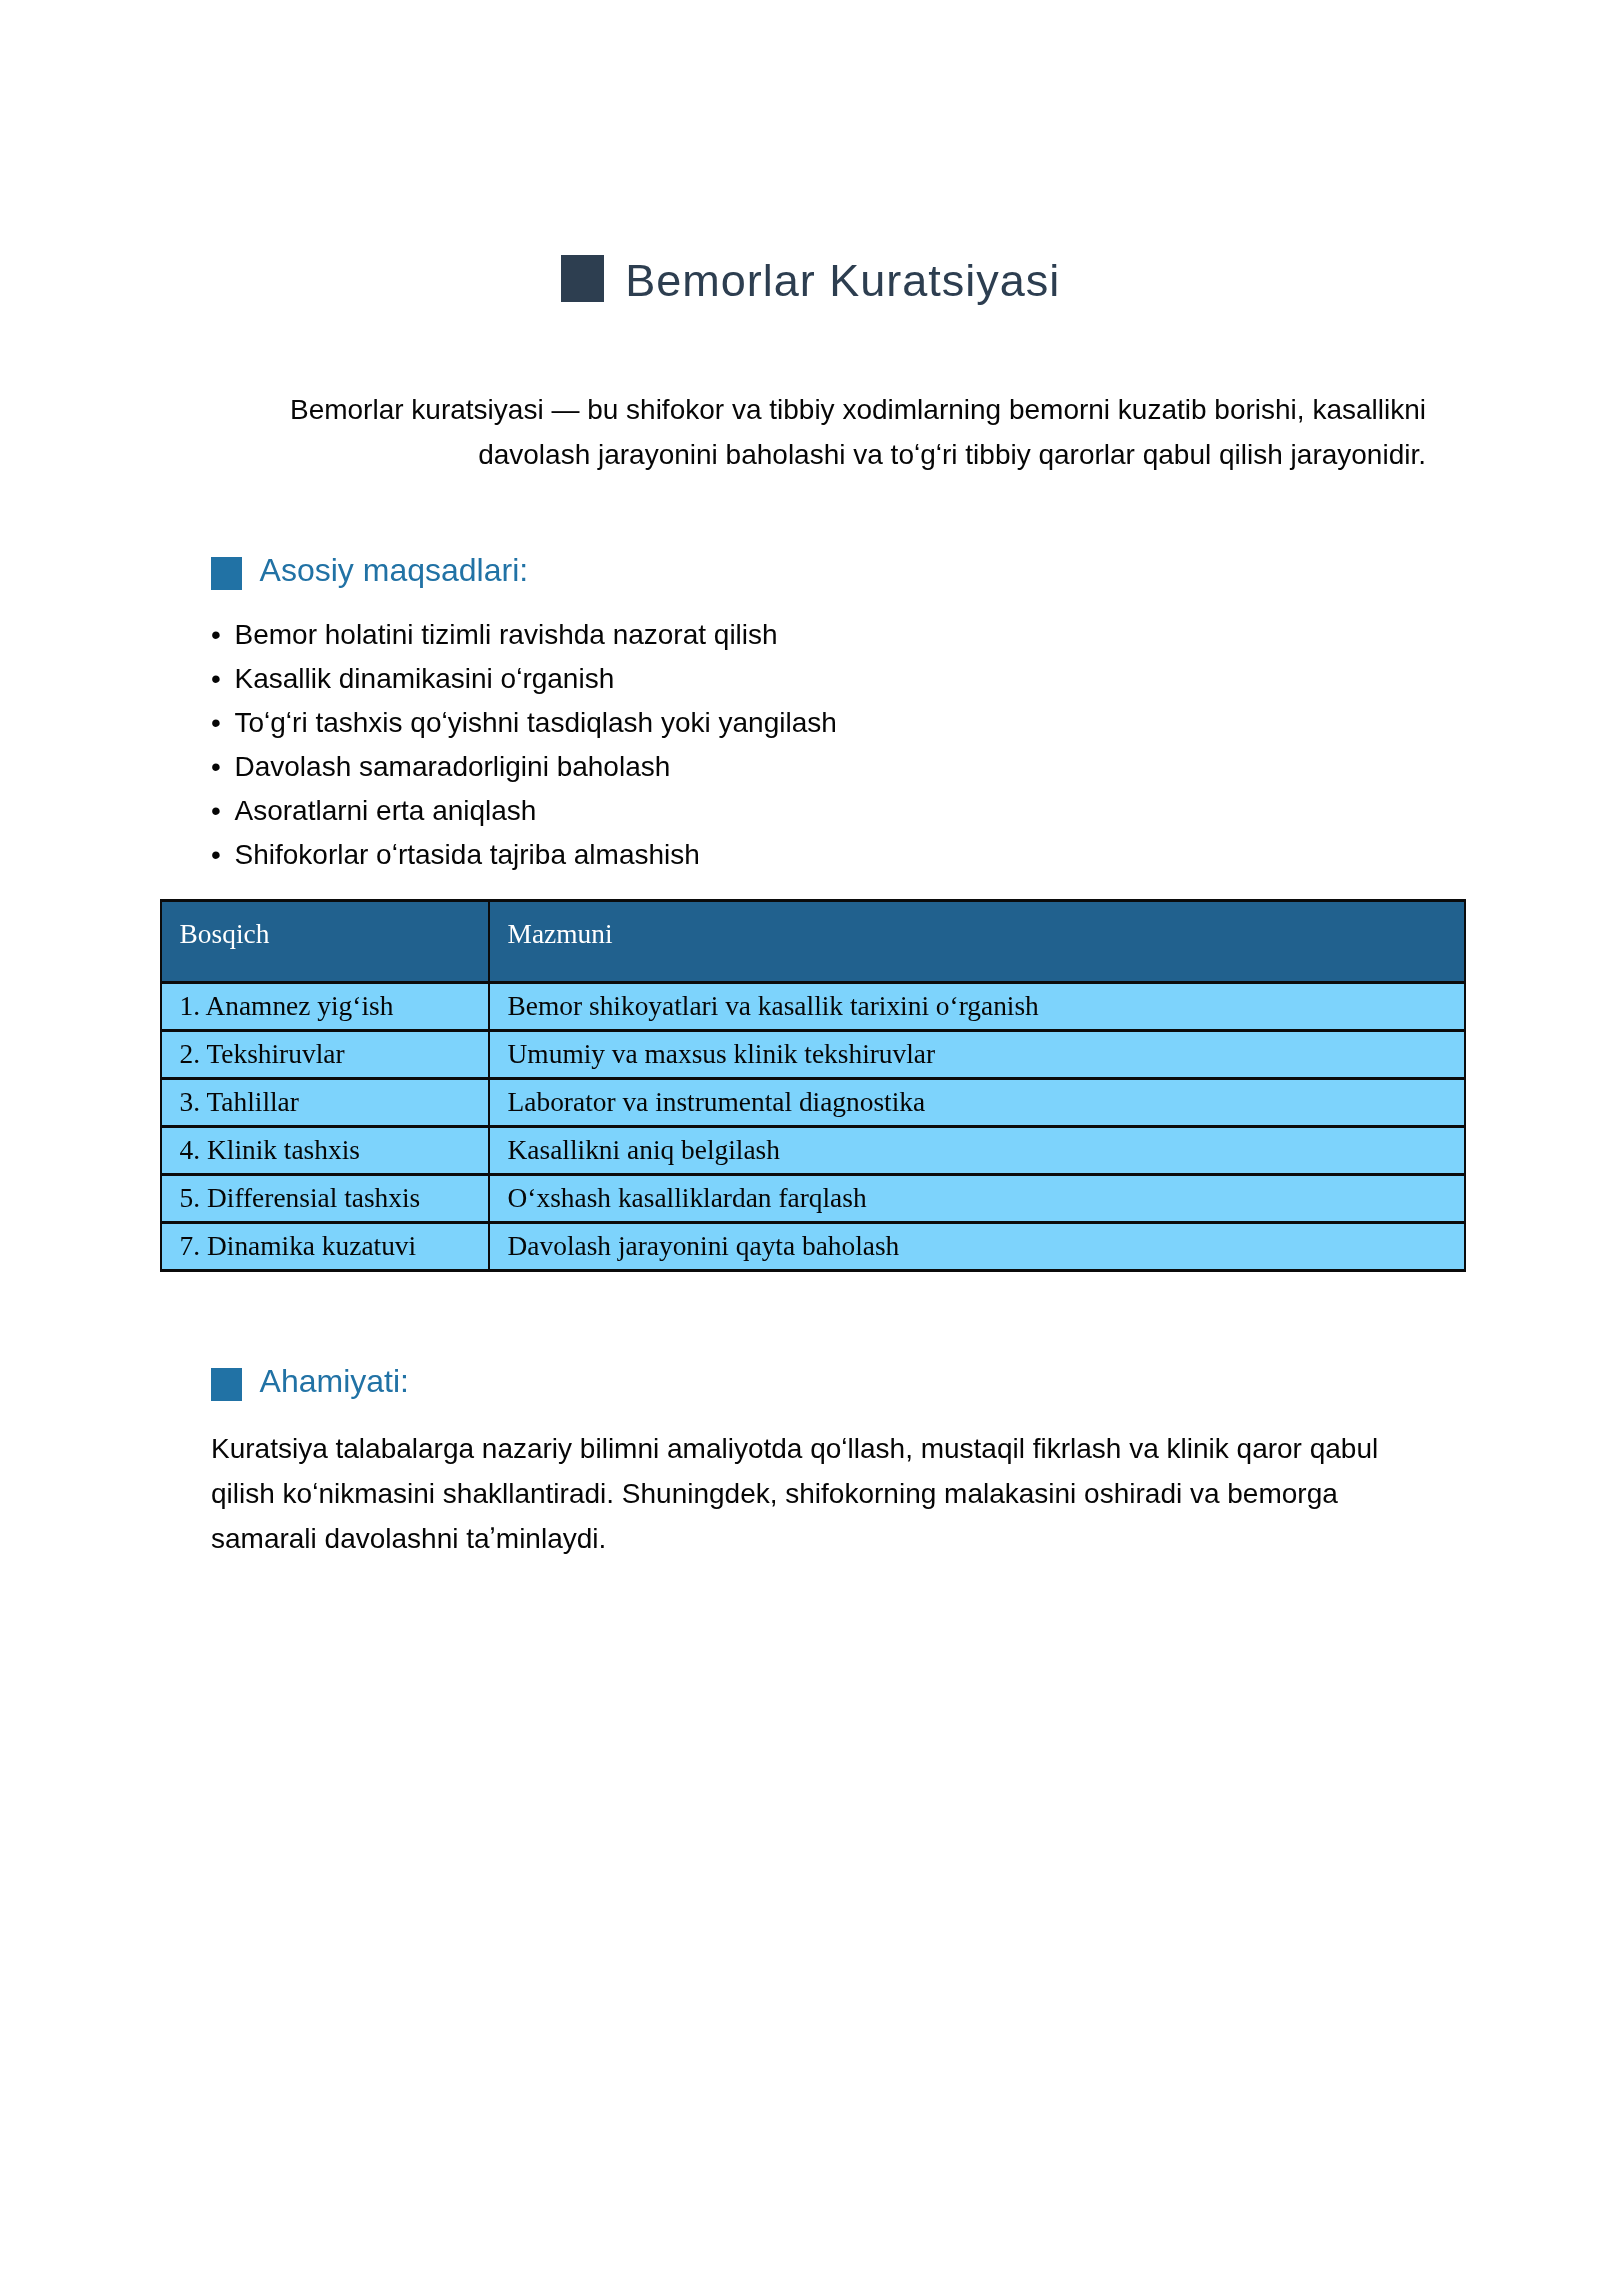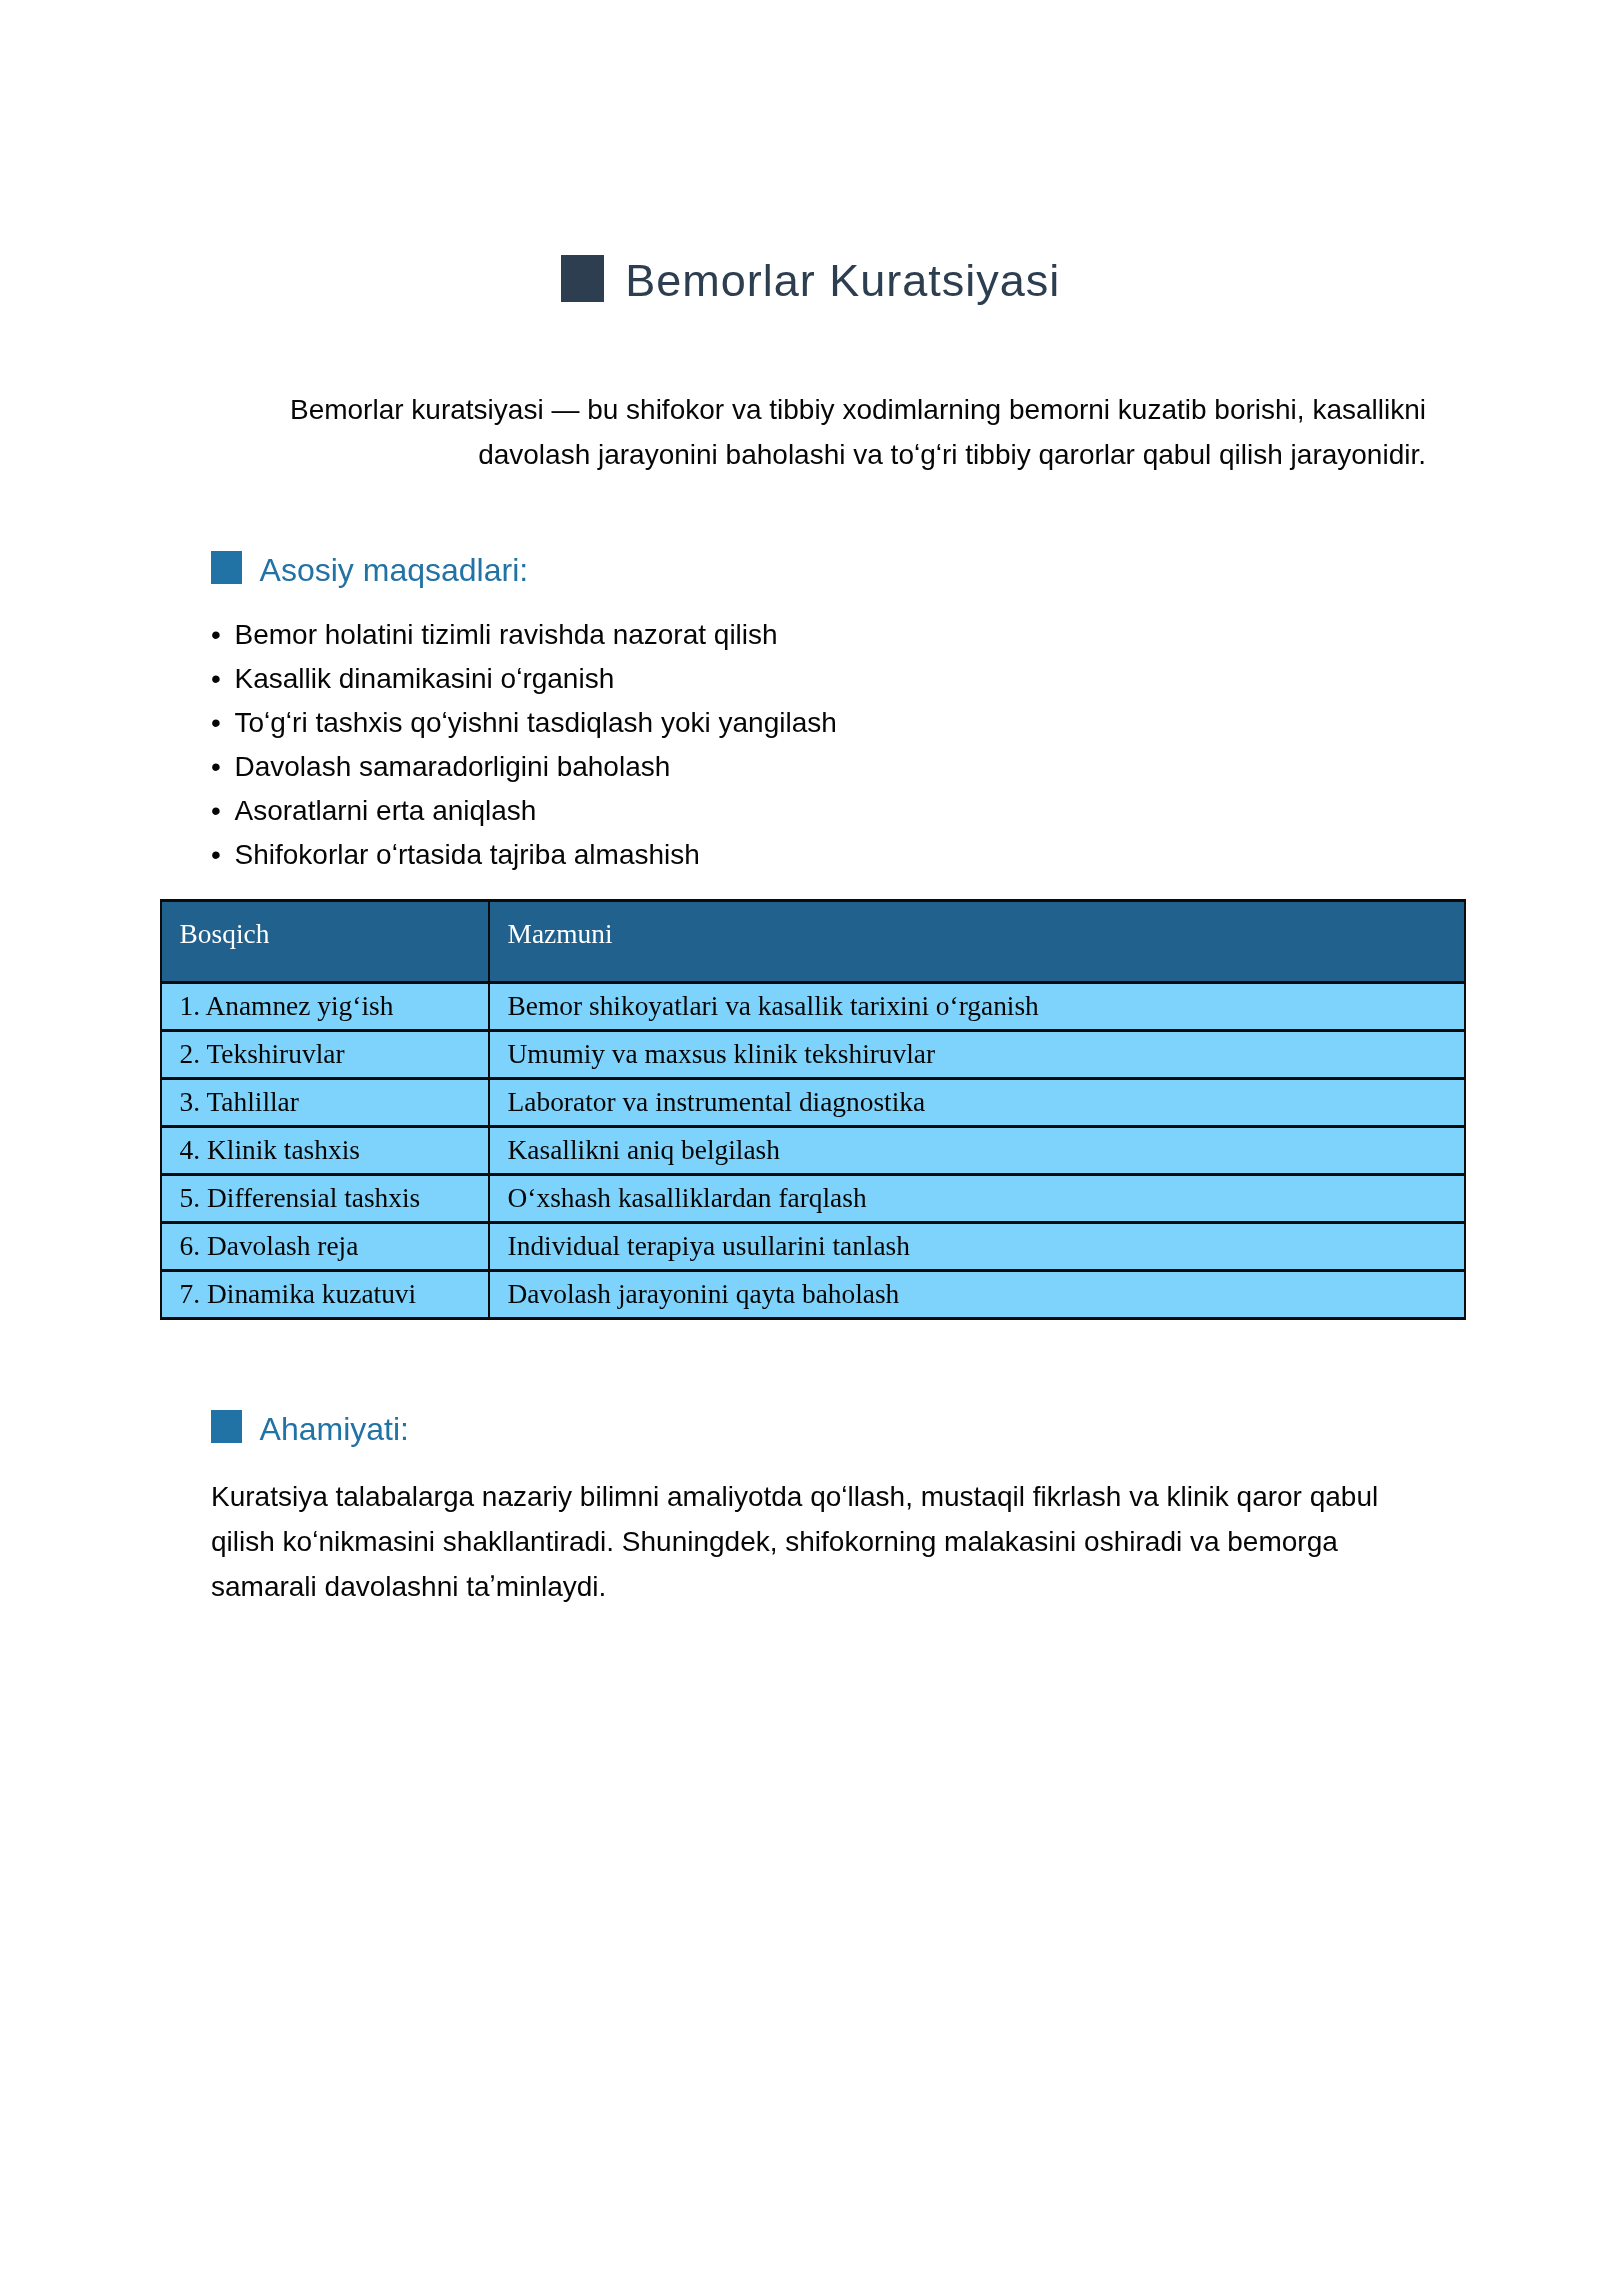--- a/index.html
+++ b/index.html
@@ -43,21 +43,21 @@
     margin: 80px 0 0 211px;
     width: 1215px;
     font-size: 28px;
     line-height: 45px;
     color: #060606;
     text-align: right;
   }
 
   .section-heading {
     display: flex;
-    align-items: flex-start;
+    align-items: flex-end;
     gap: 17.6px;
     margin-left: 211px;
     color: #2172a5;
     font-size: 32px;
     line-height: 39px;
   }
   .section-square {
     width: 31px;
     height: 33px;
     background: #2172a5;
@@ -174,24 +174,20 @@
       </tr>
       <tr>
         <td>4. Klinik tashxis</td>
         <td>Kasallikni aniq belgilash</td>
       </tr>
       <tr>
         <td>5. Differensial tashxis</td>
         <td>Oʻxshash kasalliklardan farqlash</td>
       </tr>
       <tr>
-        <td>6. Davolash reja</td>
-        <td>Individual terapiya usullarini tanlash</td>
-      </tr>
-      <tr>
         <td>7. Dinamika kuzatuvi</td>
         <td>Davolash jarayonini qayta baholash</td>
       </tr>
     </tbody>
   </table>
 
   <div class="section-heading h-import">
     <span class="section-square"></span>
     <span>Ahamiyati:</span>
   </div>

